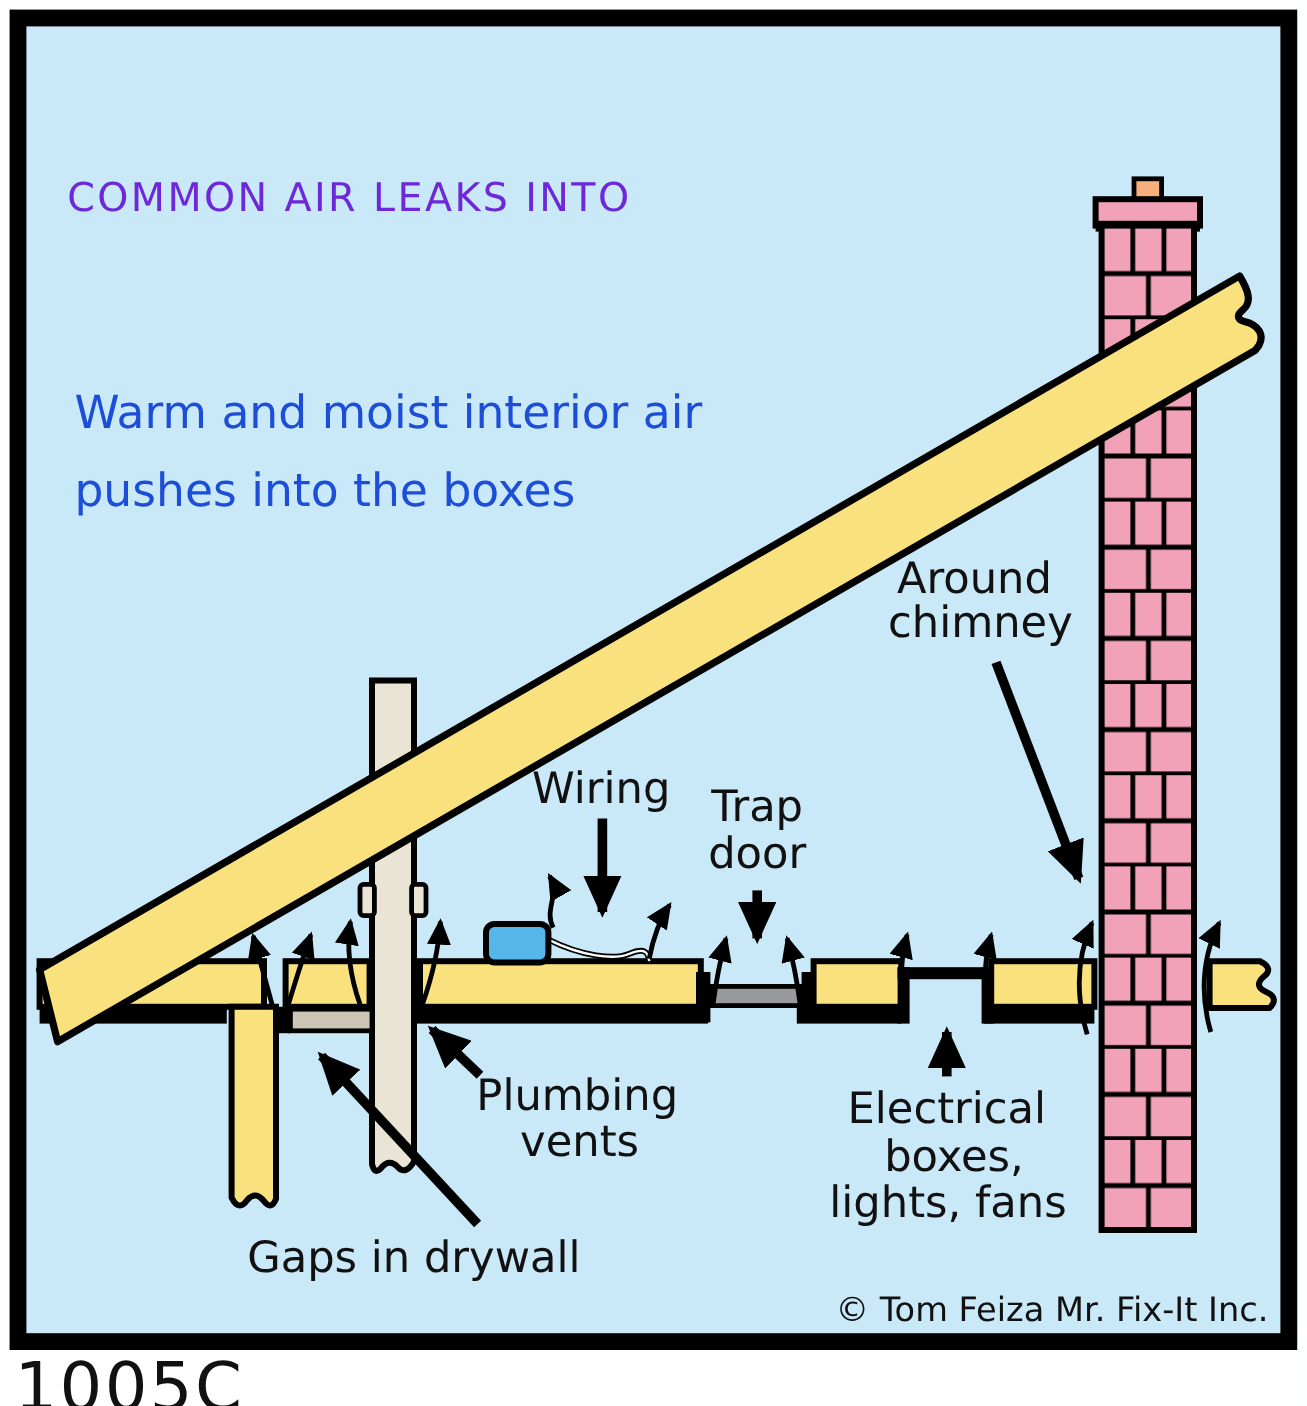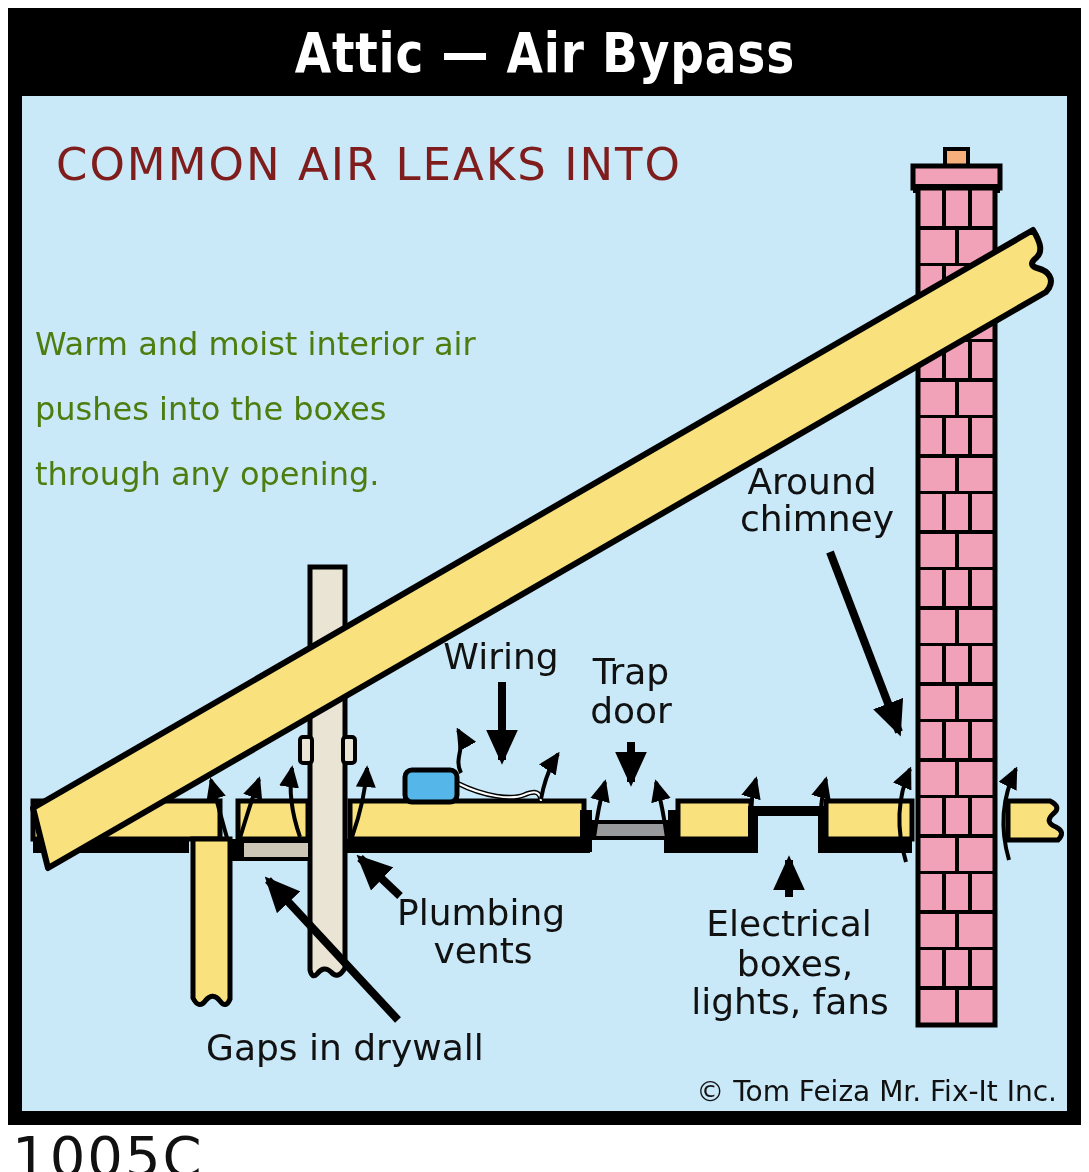--- a/index.html
+++ b/index.html
@@ -4,48 +4,44 @@
 <style>
   html,body{margin:0;padding:0;background:#ffffff;}
   .stage{position:relative;width:1089px;height:1172px;background:#ffffff;overflow:hidden;
          font-family:"DejaVu Sans",sans-serif;}
   .frame{position:absolute;left:8px;top:8px;width:1073px;height:1117px;box-sizing:border-box;
          border:14px solid #000;background:#c9e8f8;}
   .titlebar{position:absolute;left:8px;top:8px;width:1073px;height:88px;background:#000;
             display:flex;align-items:center;justify-content:center;}
   .titlebar .t{color:#fff;font-size:56px;font-weight:bold;letter-spacing:1px;
                transform:scaleX(0.84);transform-origin:center;white-space:nowrap;}
-  .heading{position:absolute;left:56px;top:124px;color:#7f1d1d;font-size:45px;
+  .heading{position:absolute;left:56px;top:124px;color:#6d28d9;font-size:33px;
            line-height:82px;letter-spacing:2px;white-space:nowrap;}
-  .desc{position:absolute;left:35px;top:312px;color:#4d7c0f;font-size:32px;
+  .desc{position:absolute;left:62px;top:312px;color:#1d4ed8;font-size:38px;
         line-height:65px;white-space:nowrap;}
   .figid{position:absolute;left:12px;top:1124px;color:#111;font-size:56px;letter-spacing:2px;}
   svg{position:absolute;left:0;top:0;}
   .lbl{font-family:"DejaVu Sans",sans-serif;font-size:36px;fill:#111;}
   .small{font-size:28px;}
 </style>
 </head>
 <body>
 
 <div class="stage">
 
   <div class="frame"></div>
 
-  <div class="titlebar">
-    <div class="t">Attic — Air Bypass</div>
-  </div>
 
   <div class="heading">
     <div>COMMON AIR LEAKS INTO</div>
   </div>
 
   <div class="desc">
     <div>Warm and moist interior air</div>
     <div>pushes into the boxes</div>
-    <div>through any opening.</div>
   </div>
 
   <svg width="1089" height="1172" viewBox="0 0 1089 1172">
     <defs>
       <pattern id="brick" patternUnits="userSpaceOnUse" x="918" y="190" width="77" height="76">
         <rect width="77" height="76" fill="#f2a2b8"></rect>
         <g stroke="#000" stroke-width="4">
           <line x1="0" y1="38" x2="77" y2="38"></line>
           <line x1="0" y1="75" x2="77" y2="75"></line>
           <line x1="26" y1="0" x2="26" y2="38"></line>

